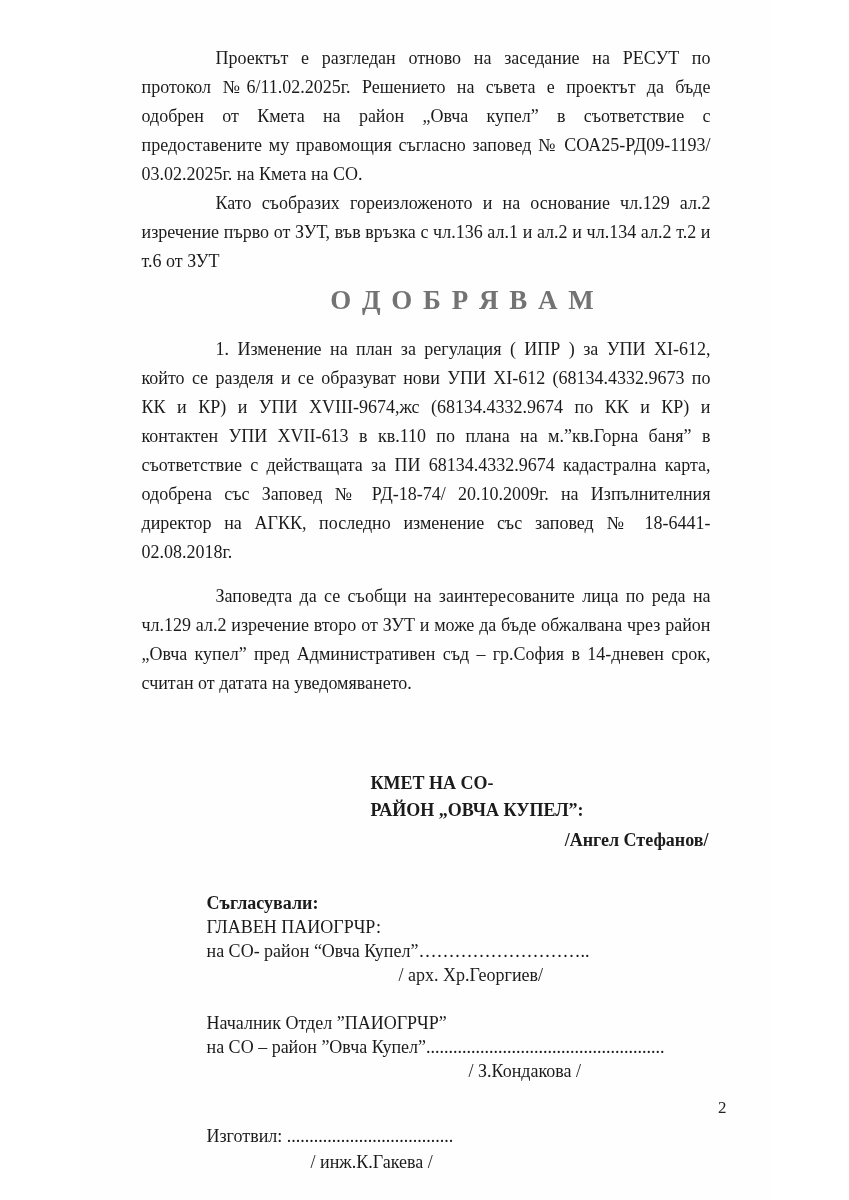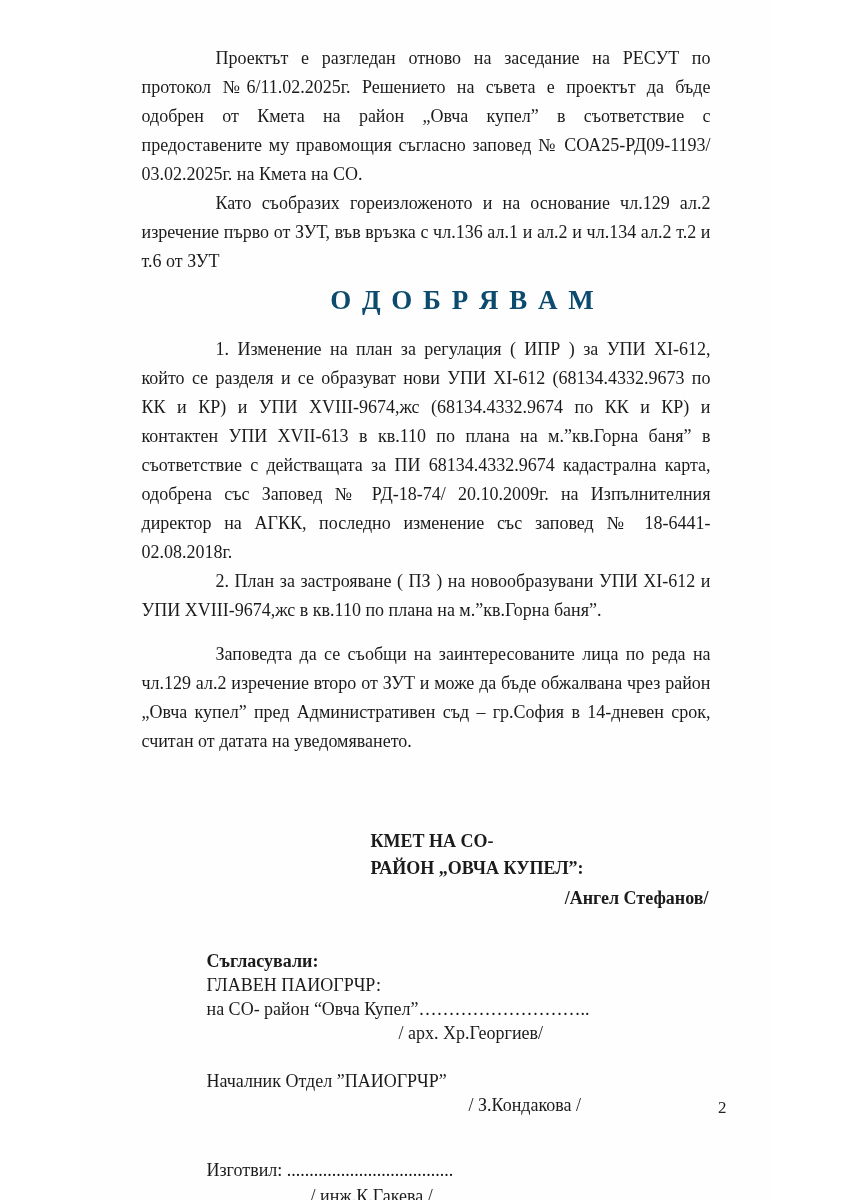--- a/index.html
+++ b/index.html
@@ -31,21 +31,21 @@
     margin-top: 15px;
   }
   h1.heading {
     font-size: 27px;
     font-weight: bold;
     text-align: center;
     letter-spacing: 2px;
     margin: 9px 0 19px 0;
     position: relative;
     left: 37px;
-    color: #0c4a6e;
+    color: #737373;
   }
   .mayor-block {
     margin-top: 72px;
     margin-left: 229px;
     font-weight: bold;
     line-height: 27px;
     font-size: 18px;
   }
   .mayor-name {
     margin-top: 6px;
@@ -81,39 +81,39 @@
   <div class="content">
 
     <p class="para">Проектът е разгледан отново на заседание на РЕСУТ по протокол №6/11.02.2025г. Решението на съвета е проектът да бъде одобрен от Кмета на район „Овча купел” в съответствие с предоставените му правомощия съгласно заповед № СОА25-РД09-1193/ 03.02.2025г. на Кмета на СО.</p>
 
     <p class="para">Като съобразих гореизложеното и на основание чл.129 ал.2 изречение първо от ЗУТ, във връзка с чл.136 ал.1 и ал.2 и чл.134 ал.2 т.2 и т.6 от ЗУТ</p>
 
     <h1 class="heading">О Д О Б Р Я В А М</h1>
 
     <p class="para">1. Изменение на план за регулация ( ИПР ) за УПИ XI-612, който се разделя и се образуват нови УПИ XI-612 (68134.4332.9673 по КК и КР) и УПИ XVIII-9674,жс (68134.4332.9674 по КК и КР) и контактен УПИ XVII-613 в кв.110 по плана на м.”кв.Горна баня” в съответствие с действащата за ПИ 68134.4332.9674 кадастрална карта, одобрена със Заповед № РД-18-74/ 20.10.2009г. на Изпълнителния директор на АГКК, последно изменение със заповед № 18-6441-02.08.2018г.</p>
 
-    <p class="para">2. План за застрояване ( ПЗ ) на новообразувани УПИ XI-612 и УПИ XVIII-9674,жс в кв.110 по плана на м.”кв.Горна баня”.</p>
 
     <p class="para appeal">Заповедта да се съобщи на заинтересованите лица по реда на чл.129 ал.2 изречение второ от ЗУТ и може да бъде обжалвана чрез район „Овча купел” пред Административен съд – гр.София в 14-дневен срок, считан от датата на уведомяването.</p>
 
     <div class="mayor-block">
       <div>КМЕТ НА СО-</div>
       <div>РАЙОН „ОВЧА КУПЕЛ”:</div>
     </div>
     <div class="mayor-name">/Ангел Стефанов/</div>
 
     <div class="sig-block agreed">
       <div class="bold">Съгласували:</div>
       <div>ГЛАВЕН ПАИОГРЧР:</div>
       <div>на СО- район “Овча Купел”………………………..</div>
       <div class="indent-georgiev">/ арх. Хр.Георгиев/</div>
     </div>
 
     <div class="sig-block depthead">
       <div>Началник Отдел ”ПАИОГРЧР”</div>
+      <div>на СО – район ”Овча Купел”.....................................................</div>
       <div class="indent-kondakova">/ З.Кондакова /</div>
     </div>
 
     <div class="sig-block prepared">
       <div>Изготвил: .....................................</div>
       <div class="indent-gakeva">/ инж.К.Гакева /</div>
     </div>
 
   </div>
 

